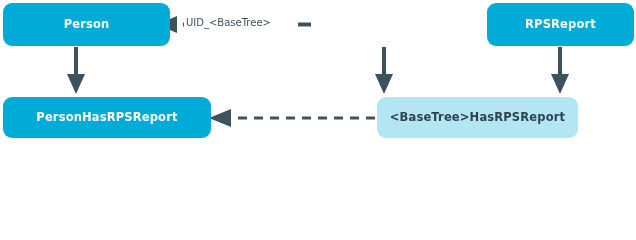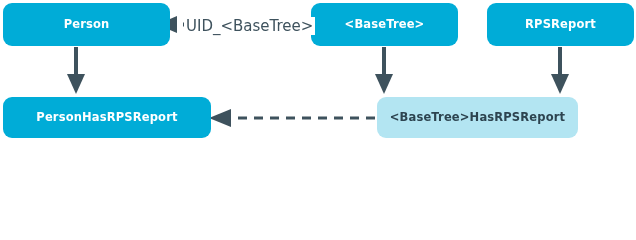--- a/index.html
+++ b/index.html
@@ -47,21 +47,21 @@
     color: #ffffff;
   }
   .node.fill-accent {
     background: #b3e5f2;
   }
   .node.fill-accent .node-label {
     color: #2d4450;
   }
   .edge-label {
     position: absolute;
-    font-size: 15px;
+    font-size: 10px;
     color: #3e525d;
     white-space: nowrap;
     font-weight: normal;
     background: #ffffff;
     padding: 0 2px;
   }
 </style>
 </head>
 <body>
 
@@ -93,23 +93,20 @@
     <g>
       <line x1="375" y1="118" x2="233" y2="118" stroke="#3e525d" stroke-width="3" stroke-dasharray="9 7" stroke-linecap="butt"></line>
       <polygon points="209,118 231,109 231,127" fill="#3e525d"></polygon>
     </g>
   </svg>
 
   <div class="node fill-primary" style="left:3px; top:3px; width:167px; height:43px;">
     <span class="node-label">Person</span>
   </div>
 
-  <div class="node fill-primary" style="left:311px; top:3px; width:147px; height:43px;">
-    <span class="node-label">&lt;BaseTree&gt;</span>
-  </div>
 
   <div class="node fill-primary" style="left:487px; top:3px; width:147px; height:43px;">
     <span class="node-label">RPSReport</span>
   </div>
 
   <div class="node fill-primary" style="left:3px; top:97px; width:208px; height:41px;">
     <span class="node-label">PersonHasRPSReport</span>
   </div>
 
   <div class="node fill-accent" style="left:377px; top:97px; width:201px; height:41px;">

